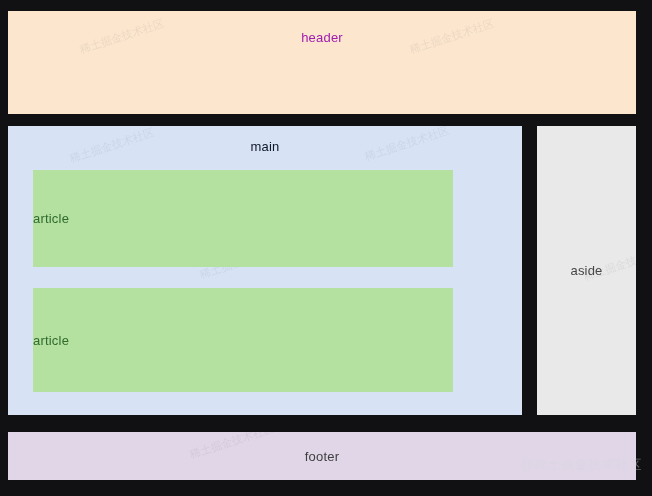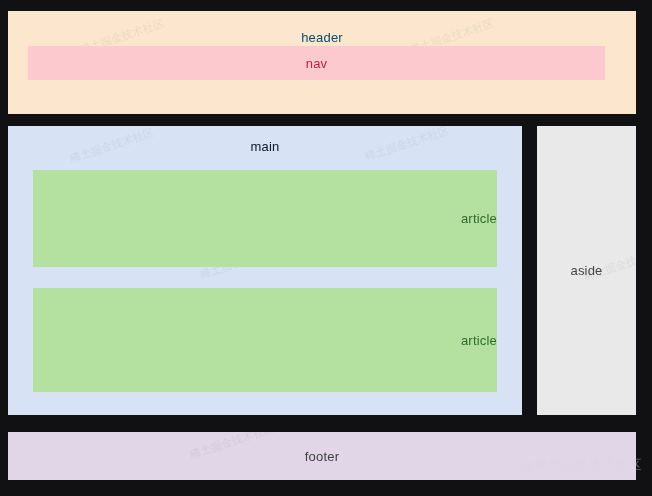--- a/index.html
+++ b/index.html
@@ -38,21 +38,21 @@
     width: 628px;
     height: 103px;
     background: #fce6cd;
     box-sizing: border-box;
     display: flex;
     flex-direction: column;
     align-items: center;
     overflow: hidden;
   }
   .header-label {
-    color: #0c4a6e;
+    color: #a21caf;
     margin-top: 20px;
   }
 
   
   .nav {
     position: absolute;
     left: 28px;
     top: 46px;
     width: 577px;
     height: 34px;
@@ -81,25 +81,25 @@
     right: 0;
     top: 14px;
     text-align: center;
     color: #0f172a;
   }
 
   
   .article {
     position: absolute;
     left: 25px;
-    width: 464px;
+    width: 420px;
     background: #b4e0a0;
     display: flex;
     align-items: center;
-    justify-content: flex-end;
+    justify-content: flex-start;
   }
   .article-1 { top: 44px; height: 97px; }
   .article-2 { top: 162px; height: 104px; }
   .article-label { color: #2f6b2f; }
 
   
   .aside {
     position: absolute;
     left: 537px;
     top: 126px;
@@ -154,23 +154,20 @@
 <body>
 
 <div class="page">
 
   <div class="header">
     <span class="label header-label">header</span>
     <span class="wm" style="left:70px; top:18px;">稀土掘金技术社区</span>
     <span class="wm" style="left:400px; top:18px;">稀土掘金技术社区</span>
   </div>
 
-  <div class="nav">
-    <span class="label nav-label">nav</span>
-  </div>
 
   <div class="main">
     <span class="label main-label">main</span>
 
     <span class="wm" style="left:60px; top:12px;">稀土掘金技术社区</span>
     <span class="wm" style="left:355px; top:10px;">稀土掘金技术社区</span>
     <span class="wm" style="left:190px; top:128px;">稀土掘金技术社区</span>
     <span class="wm" style="left:175px; top:238px;">稀土掘金技术社区</span>
 
     <div class="article article-1">

